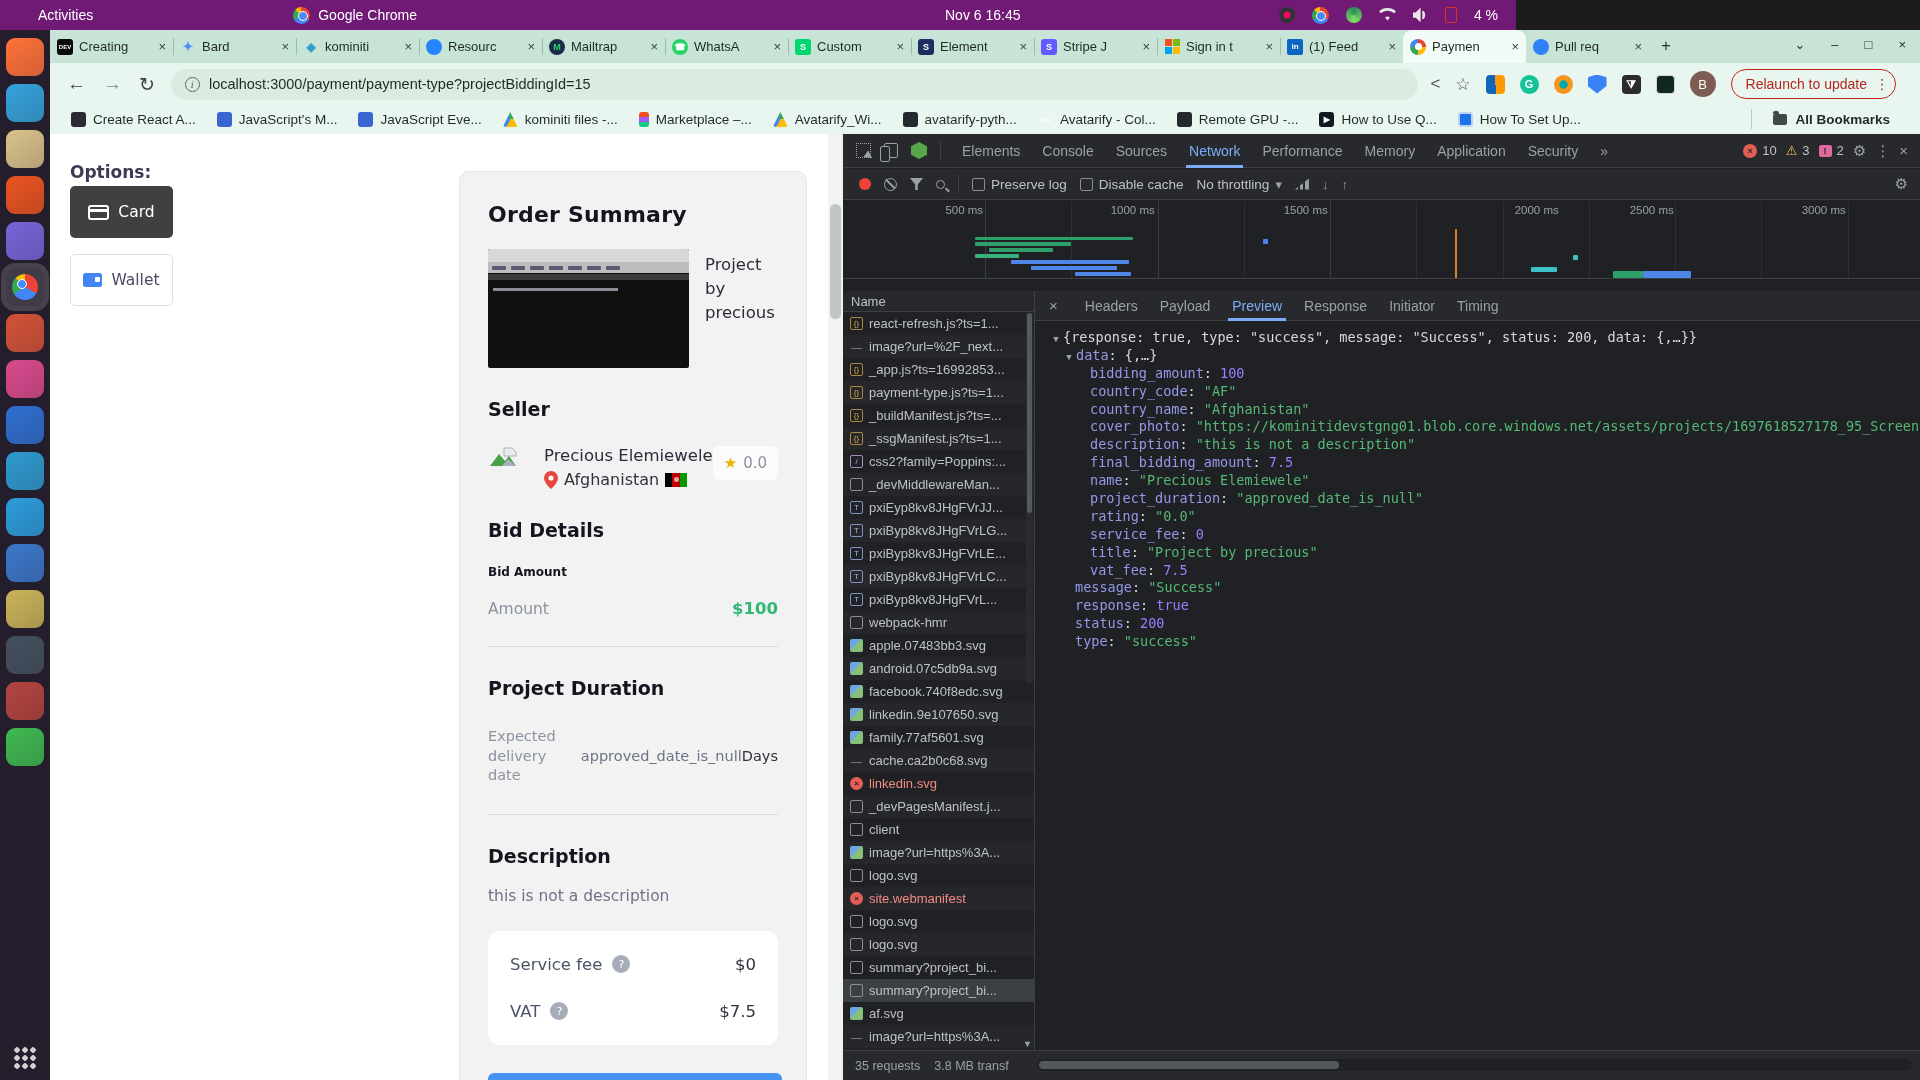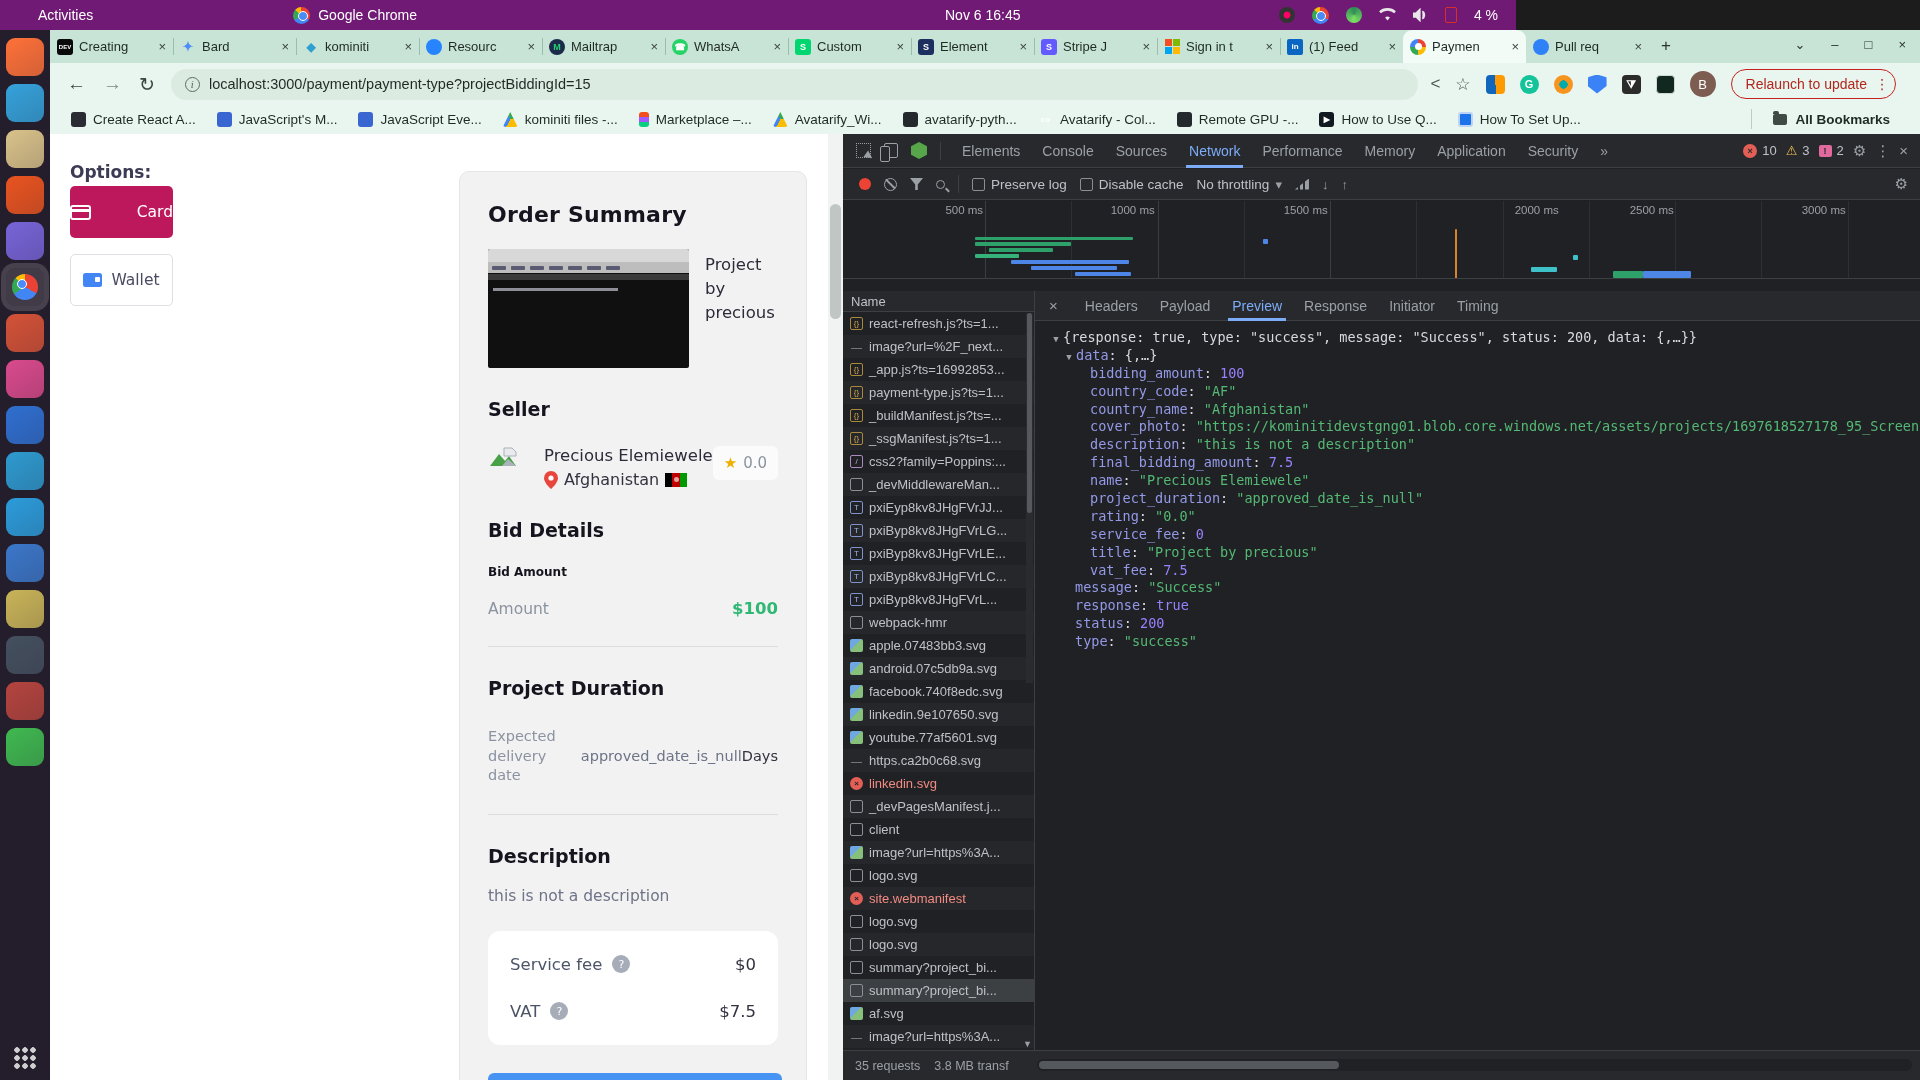--- a/index.html
+++ b/index.html
@@ -85,21 +85,21 @@
   .folder-ic::before { content:""; position:absolute; top:-3px; left:0; width:6px; height:3px; background:#3f4a44; border-radius:2px 2px 0 0; }
 
   
   .content { position:absolute; left:0; top:104px; right:0; bottom:0; }
   .page { position:absolute; left:0; top:0; width:778px; height:100%; background:#fff; overflow:hidden; font-family:"DejaVu Sans",sans-serif; }
   .page-scroll { position:absolute; left:778px; top:0; width:15px; height:100%; background:#f1f3f2; }
   .page-scroll .thumb { position:absolute; left:2px; top:70px; width:11px; height:115px; background:#c0c6c3; border-radius:6px; }
 
   .options-label { position:absolute; left:20px; top:28px; font-size:17px; font-weight:bold; color:#3d3b54; }
   .pay-btn { position:absolute; left:20px; width:103px; height:52px; border-radius:5px; display:flex; align-items:center; justify-content:center; gap:9px; font-size:15.5px; }
-  .card-btn { top:52px; background:#be185d; color:#fff;justify-content:space-between; }
+  .card-btn { top:52px; background:#404040; color:#fff; }
   .wallet-btn { top:120px; background:#fff; border:1px solid #dcdfe4; color:#4a4a63; }
   .cc-ic { width:21px; height:15px; border:2px solid #fff; border-radius:3px; position:relative; }
   .cc-ic::after { content:""; position:absolute; left:0; right:0; top:2px; height:3px; background:#fff; }
   .wl-ic { width:19px; height:14px; background:#4285f4; border-radius:2.5px; position:relative; }
   .wl-ic::after { content:""; position:absolute; right:2px; top:4px; width:5px; height:5px; background:#fff; border-radius:1px; }
 
   .order-card { position:absolute; left:409px; top:37px; width:348px; height:960px; background:#f2f2f2; border:1px solid #e6e6e6; border-radius:10px; padding:30px 28px; color:#1b1a27; }
   .order-card h2 { font-size:22px; letter-spacing:.2px; color:#16151f; }
   .order-card h3 { font-size:19px; color:#16151f; }
   .thumb-row { display:flex; gap:16px; margin-top:22px; }
@@ -678,25 +678,25 @@
               <div class="req-row">
                 <span class="fi fi-img"></span>
                 <span>facebook.740f8edc.svg</span>
               </div>
               <div class="req-row">
                 <span class="fi fi-img"></span>
                 <span>linkedin.9e107650.svg</span>
               </div>
               <div class="req-row">
                 <span class="fi fi-img"></span>
-                <span>youtube.77af5601.svg</span>
+                <span>family.77af5601.svg</span>
               </div>
               <div class="req-row">
                 <span class="fi fi-dash">—</span>
-                <span>https.ca2b0c68.svg</span>
+                <span>cache.ca2b0c68.svg</span>
               </div>
               <div class="req-row error">
                 <span class="fi fi-error">×</span>
                 <span>linkedin.svg</span>
               </div>
               <div class="req-row">
                 <span class="fi fi-doc"></span>
                 <span>_devPagesManifest.j...</span>
               </div>
               <div class="req-row">

